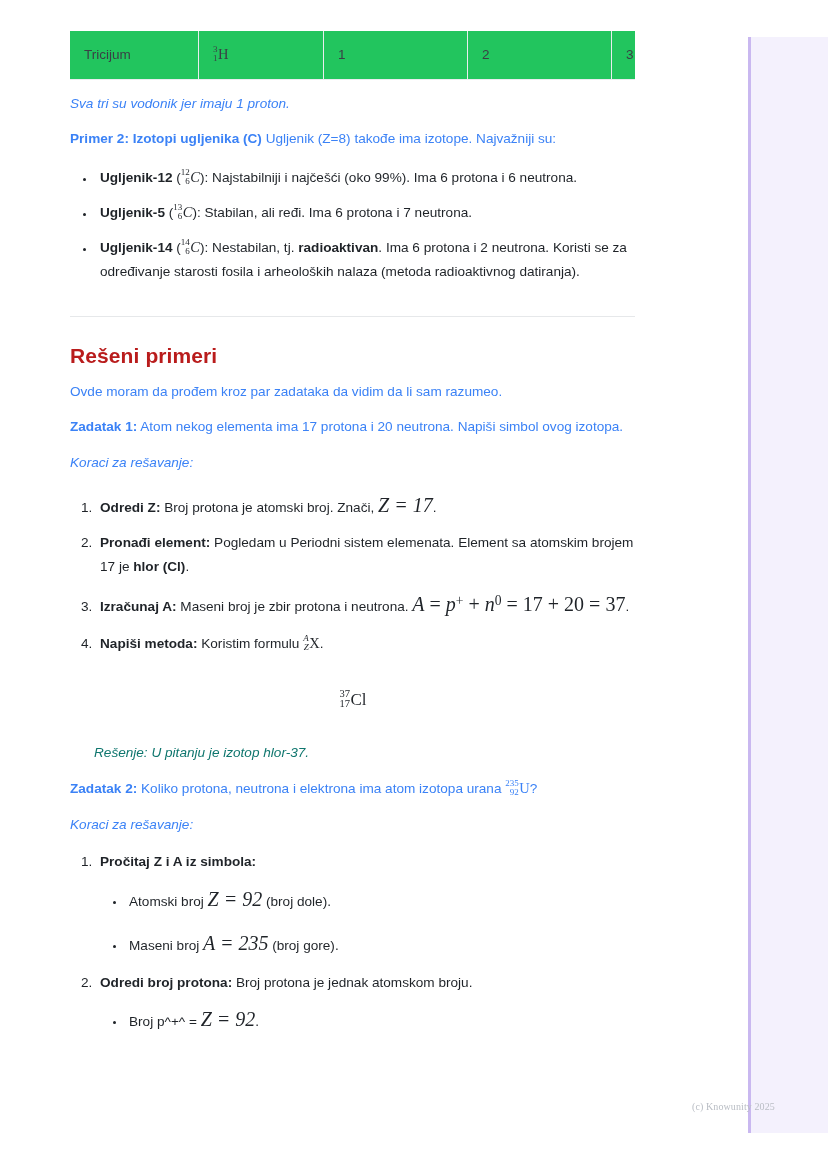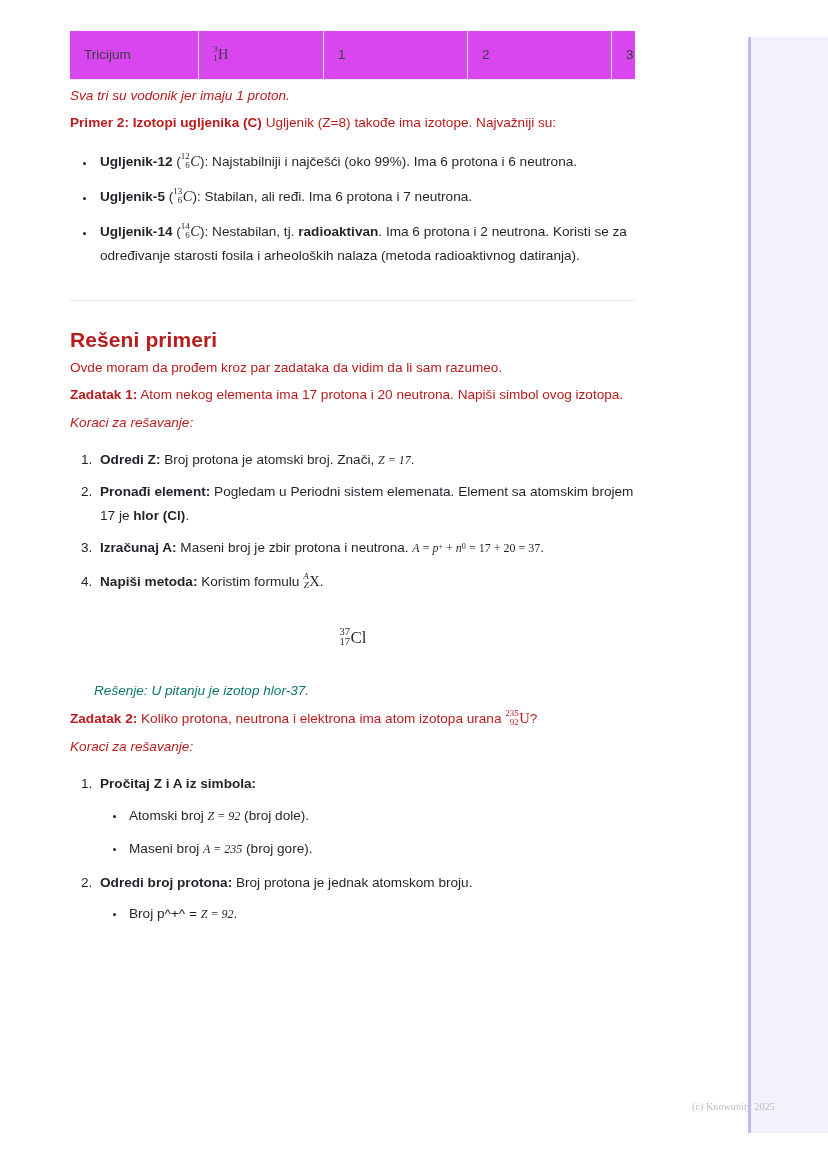--- a/index.html
+++ b/index.html
@@ -49,21 +49,21 @@
   
   .tbl-wrap {
     margin-top: 31px;
     width: 565px;
     overflow: hidden;
   }
   table.iso-table {
     border-collapse: collapse;
     width: 565px;
     table-layout: fixed;
-    background: #d946ef;
+    background: #22c55e;
   }
   table.iso-table td {
     border: 1px solid #e9ecef;
     border-top: none;
     padding: 12px 14px 14px 14px;
     font-size: 13.5px;
     color: #3a3f45;
     vertical-align: middle;
     height: 22px;
   }
@@ -72,22 +72,22 @@
   .col1 { width: 100px; }
   .col2 { width: 96px; }
   .col3 { width: 115px; }
   .col4 { width: 115px; }
   .col5 { width: 139px; }
 
   
   p.para {
     font-size: 13.6px;
     line-height: 1.72;
-    margin: 4px 0 0 0;
-    color: #b91c1c;
+    margin: 12px 0 0 0;
+    color: #3b82f6;
   }
   .italic { font-style: italic; }
   .bold { font-weight: bold; }
 
   .mt-emph { margin-top: 26px; }
   .mt-para { margin-top: 23px; }
 
   
   .justify { text-align: justify; text-align-last: left; }
 
@@ -142,21 +142,21 @@
     font-weight: bold;
     color: #b91c1c;
     margin: 27px 0 0 0;
     letter-spacing: .1px;
   }
 
   
   .math {
     font-family: "Liberation Serif", serif;
     font-style: italic;
-    font-size: 12px;
+    font-size: 20px;
   }
   .math .up { font-style: normal; }
   
   .nuclide {
     display: inline-block;
     font-family: "Liberation Serif", serif;
     font-size: 14.5px;
     white-space: nowrap;
     vertical-align: baseline;
   }

